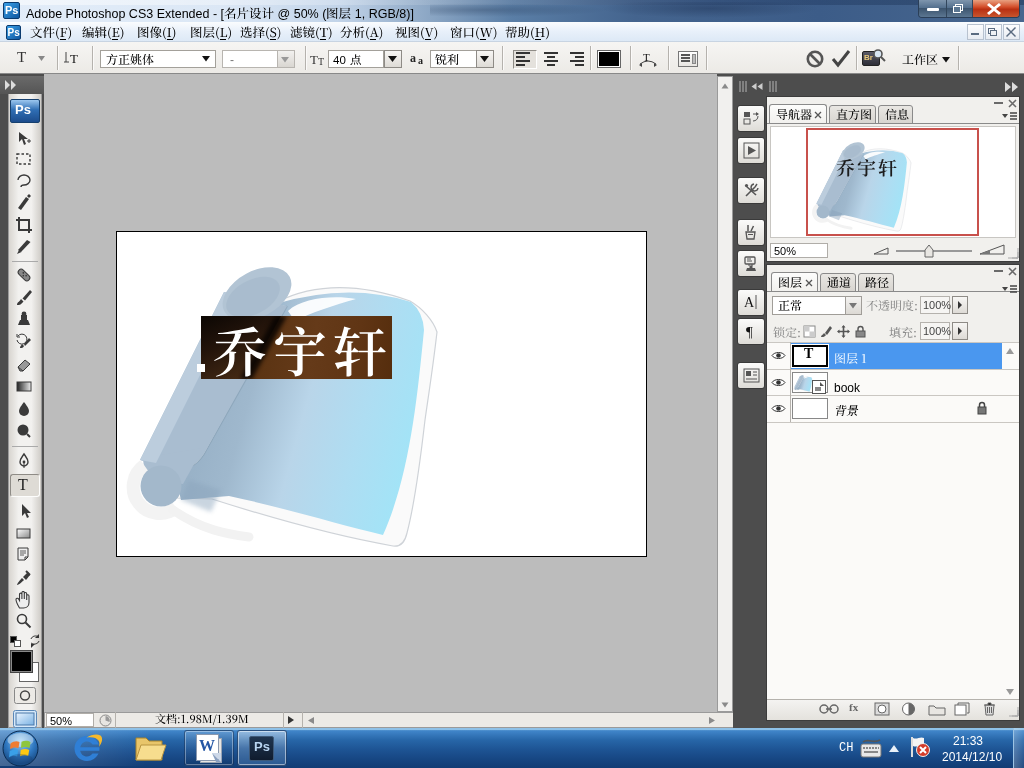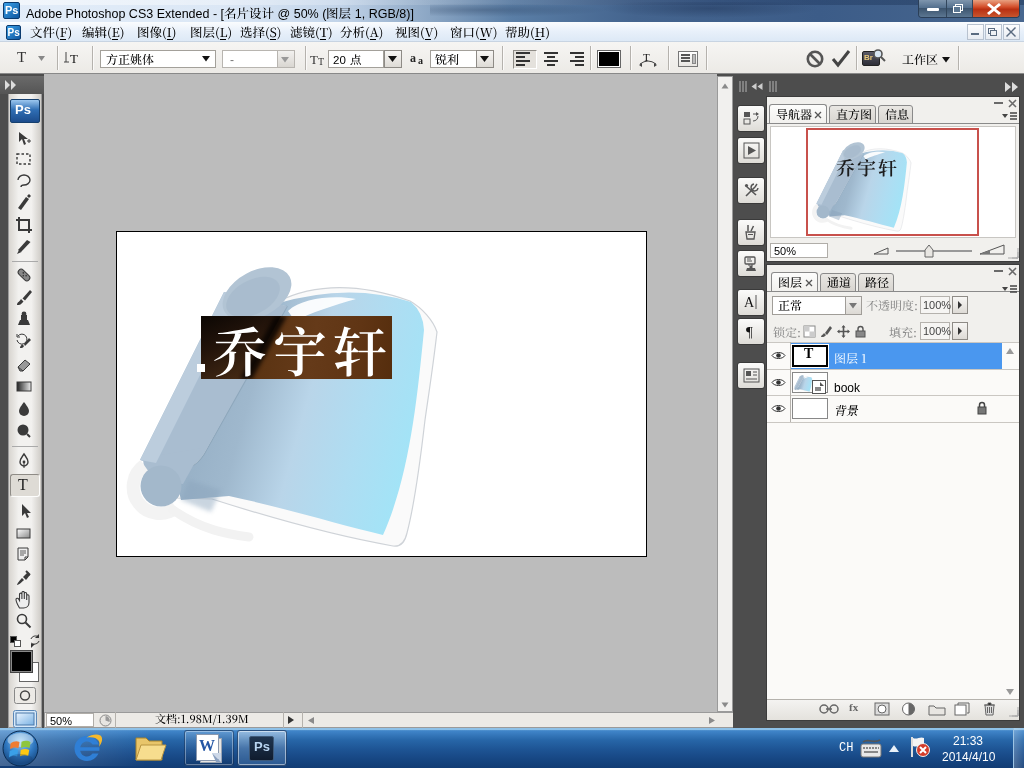--- a/index.html
+++ b/index.html
@@ -100,21 +100,21 @@
 <div style="position:absolute;left:222px;top:50px;width:73px;height:18px;background:#fff;border:1px solid #b8b5b0;"></div>
 <div style="position:absolute;left:230px;top:53px;font:400 12px 'Liberation Sans',sans-serif;color:#777;white-space:pre;">-</div>
 <div style="position:absolute;left:277px;top:51px;width:17px;height:16px;background:linear-gradient(#f2f1ef,#d9d6d1);border-left:1px solid #b8b5b0;"></div>
 <svg style="position:absolute;left:281px;top:57px" width="9" height="6" viewBox="0 0 9 6">
       <path d="M0 0h8l-4 5.5z" fill="#999"></path>
     </svg>
 <div style="position:absolute;left:305px;top:46px;width:1px;height:24px;background:#b5b2ad;box-shadow:1px 0 0 #fbfaf9;"></div>
 <div style="position:absolute;left:310px;top:52px;font:400 13px 'Liberation Serif',sans-serif;color:#333;white-space:pre;">T</div>
 <div style="position:absolute;left:318px;top:56px;font:400 10px 'Liberation Serif',sans-serif;color:#333;white-space:pre;">T</div>
 <div style="position:absolute;left:328px;top:50px;width:56px;height:18px;background:#fff;border:1px solid #a3a09a;"></div>
-<div style="position:absolute;left:333px;top:53.5px;font:400 11.5px 'Liberation Sans',sans-serif;color:#000;white-space:pre;">20 </div>
+<div style="position:absolute;left:333px;top:53.5px;font:400 11.5px 'Liberation Sans',sans-serif;color:#000;white-space:pre;">40 </div>
 <svg style="position:absolute;left:350px;top:51px" width="14" height="18" viewBox="0 -13 14 18">
       <path transform="translate(0,0)" d="M2.6 -3.2H8.9V-2.8H2.6ZM5.6 -7.9H8.9L9.4 -8.7Q9.4 -8.7 9.6 -8.6Q9.7 -8.5 9.8 -8.3Q10 -8.2 10.2 -8Q10.4 -7.9 10.5 -7.7Q10.5 -7.6 10.2 -7.6H5.6ZM5.1 -9.7 6.5 -9.6Q6.5 -9.4 6.4 -9.4Q6.3 -9.3 6.1 -9.2V-5.7H5.1ZM2.1 -1.9H2.3Q2.5 -1.1 2.4 -0.6Q2.3 -0.1 2 0.3Q1.8 0.6 1.5 0.8Q1.2 0.9 0.9 0.9Q0.6 0.9 0.5 0.7Q0.4 0.4 0.5 0.3Q0.7 0.1 0.9 -0Q1.2 -0.1 1.5 -0.4Q1.7 -0.7 1.9 -1Q2.1 -1.4 2.1 -1.9ZM4.1 -1.8Q4.6 -1.4 4.8 -1.1Q5 -0.7 5.1 -0.3Q5.2 0 5.1 0.3Q5 0.5 4.9 0.7Q4.7 0.8 4.6 0.8Q4.4 0.8 4.2 0.6Q4.2 0.2 4.2 -0.2Q4.2 -0.7 4.1 -1.1Q4 -1.5 3.9 -1.8ZM6.2 -1.9Q6.8 -1.5 7.2 -1.2Q7.6 -0.8 7.8 -0.5Q7.9 -0.2 7.9 0.1Q7.9 0.4 7.8 0.6Q7.7 0.7 7.5 0.8Q7.3 0.8 7.1 0.6Q7.1 0.2 6.9 -0.2Q6.7 -0.7 6.5 -1.1Q6.3 -1.5 6 -1.8ZM8.5 -1.9Q9.3 -1.6 9.8 -1.3Q10.3 -0.9 10.6 -0.5Q10.9 -0.2 10.9 0.1Q11 0.4 10.9 0.6Q10.8 0.9 10.6 0.9Q10.4 0.9 10.2 0.8Q10.1 0.3 9.8 -0.1Q9.5 -0.6 9.1 -1.1Q8.7 -1.5 8.3 -1.8ZM2.2 -5.9V-6.3L3.2 -5.9H8.9V-5.6H3.1V-2.4Q3.1 -2.4 3 -2.3Q2.9 -2.2 2.7 -2.2Q2.5 -2.1 2.3 -2.1H2.2ZM8.4 -5.9H8.3L8.8 -6.4L9.8 -5.6Q9.8 -5.6 9.7 -5.5Q9.5 -5.4 9.4 -5.4V-2.5Q9.4 -2.4 9.2 -2.4Q9.1 -2.3 8.9 -2.3Q8.7 -2.2 8.6 -2.2H8.4Z" fill="#000"></path>
     </svg>
 <div style="position:absolute;left:384px;top:50px;width:18px;height:18px;background:linear-gradient(#f7f6f4,#dedbd6);border:1px solid #8e8b86;"></div>
 <svg style="position:absolute;left:388px;top:56px" width="10" height="7" viewBox="0 0 10 7">
       <path d="M0 0h9l-4.5 6z" fill="#111"></path>
     </svg>
 <div style="position:absolute;left:410px;top:51px;font:700 12px 'Liberation Serif',sans-serif;color:#222;white-space:pre;">a</div>
 <div style="position:absolute;left:418px;top:55px;font:700 10px 'Liberation Serif',sans-serif;color:#222;white-space:pre;">a</div>
 <div style="position:absolute;left:430px;top:50px;width:48px;height:18px;background:#fff;border:1px solid #a3a09a;"></div>
@@ -690,14 +690,14 @@
 <svg style="position:absolute;left:889px;top:745px" width="10" height="7" viewBox="0 0 10 7">
       <path d="M5 0 L10 7 L0 7Z" fill="#e8f0f8"></path>
     </svg>
 <svg style="position:absolute;left:909px;top:736px" width="22" height="22" viewBox="0 0 22 22">
 <path d="M3 1v20" stroke="#ddd" stroke-width="2"></path>
 <path d="M4 2 C8 4 11 0 15 2 L15 10 C11 8 8 12 4 10 Z" fill="#f4f4f4"></path>
 <circle cx="14" cy="14" r="6.5" fill="#d43c2a" stroke="#f0f0f0"></circle>
 <path d="M11 11 L17 17 M17 11 L11 17" stroke="#fff" stroke-width="2"></path>
     </svg>
 <div style="position:absolute;left:953px;top:734px;font:400 12px 'Liberation Sans',sans-serif;color:#fff;white-space:pre;">21:33</div>
-<div style="position:absolute;left:942px;top:750px;font:400 12px 'Liberation Sans',sans-serif;color:#fff;white-space:pre;">2014/4/10</div>
+<div style="position:absolute;left:942px;top:750px;font:400 12px 'Liberation Sans',sans-serif;color:#fff;white-space:pre;">2014/12/10</div>
 <div style="position:absolute;left:1013px;top:728px;width:11px;height:40px;background:linear-gradient(90deg,rgba(255,255,255,.25),rgba(255,255,255,.08));border-left:1px solid #9cc4e4;"></div>
 </div>
 </body></html>

